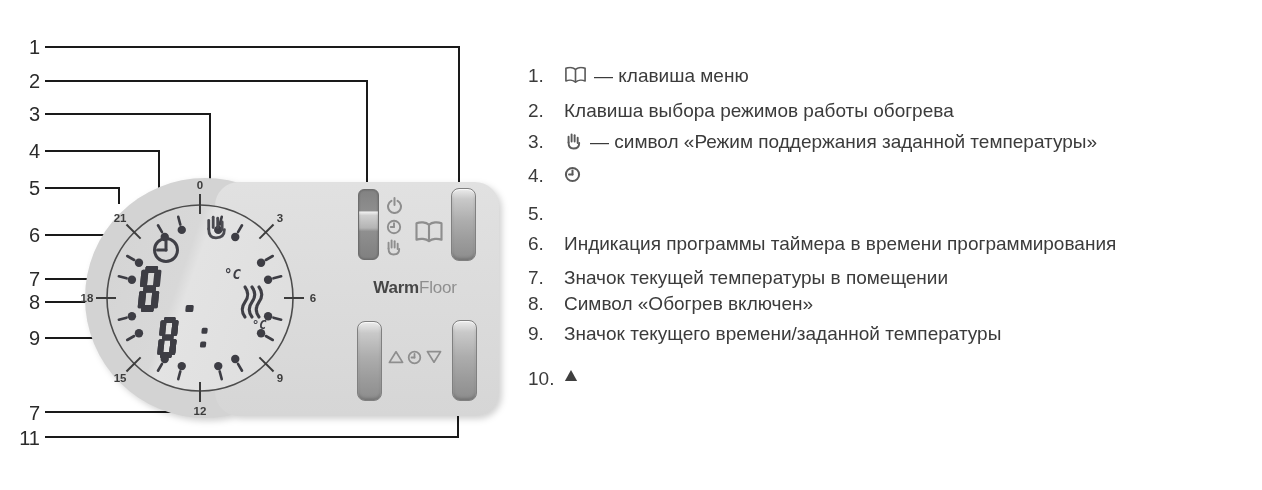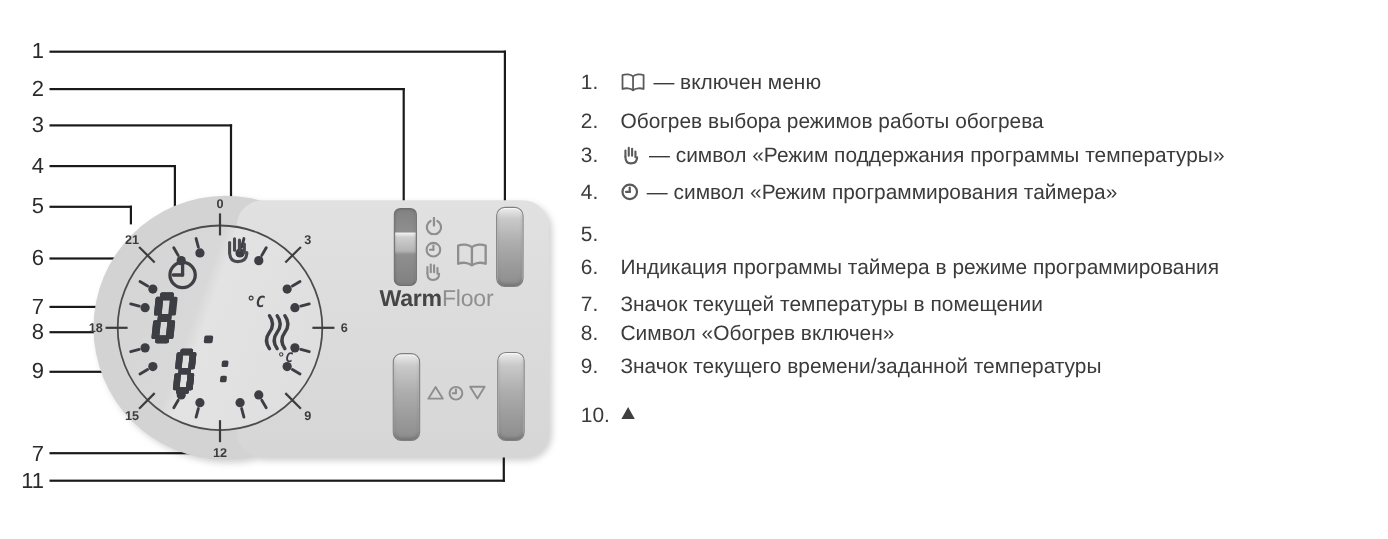--- a/index.html
+++ b/index.html
@@ -40,22 +40,22 @@
     box-shadow:inset 0 1px 1px rgba(255,255,255,0.75), inset 0 -2px 3px rgba(0,0,0,0.18);
   }
   #mode-slider {
     position:absolute; left:358px; top:189px; width:21px; height:71px;
     border-radius:6px; border:1px solid #6d6d6d;
     background:linear-gradient(180deg,#828282 0%,#8e8e8e 30%,#f0f0f0 32%,#cfcfcf 37%,#b4b4b4 55%,#8f8f8f 60%,#808080 100%);
     box-shadow:inset 0 0 2px rgba(0,0,0,0.3);
   }
   .dev-icon { position:absolute; color:#8e8e8e; line-height:0; }
   #brand {
-    position:absolute; left:345px; top:260px; width:140px; 
-    font-size:21px; letter-spacing:-0.2px; white-space:nowrap;
+    position:absolute; left:345px; top:278px; width:140px; text-align:center;
+    font-size:17px; letter-spacing:-0.2px; white-space:nowrap;
   }
   #brand .w { font-weight:700; color:#464646; }
   #brand .f { font-weight:400; color:#8f8f8f; }
   
   .leg-row { position:absolute; left:528px; display:flex; align-items:flex-start;
              font-size:19px; color:#3b3b3b; line-height:24px; white-space:nowrap; }
   .leg-num { width:36px; flex:0 0 36px; }
   .leg-icon { color:#5a5a5a; line-height:0; margin:2px 7px 0 0; flex:0 0 auto; }
   .hidden-defs { position:absolute; width:0; height:0; overflow:hidden; }
 </style>
@@ -294,48 +294,47 @@
         <use href="#sym-tri-down"></use>
       </svg></span>
   <div class="btn" style="left:452px;top:320px;width:25px;height:81px"></div>
 
   <div class="leg-row" style="top:64px">
     <span class="leg-num">1.</span>
     <span class="leg-icon">
       <svg width="23" height="18" viewBox="0 0 24 18">
           <use href="#sym-book"></use>
         </svg></span>
-    <span>— включен меню</span>
+    <span>— клавиша меню</span>
   </div>
   <div class="leg-row" style="top:99px">
     <span class="leg-num">2.</span>
-    <span>Обогрев выбора режимов работы обогрева</span>
+    <span>Клавиша выбора режимов работы обогрева</span>
   </div>
   <div class="leg-row" style="top:130px">
     <span class="leg-num">3.</span>
     <span class="leg-icon">
       <svg width="19" height="19" viewBox="0 0 20 20">
           <use href="#sym-hand"></use>
         </svg></span>
-    <span>— символ «Режим поддержания программы температуры»</span>
+    <span>— символ «Режим поддержания заданной температуры»</span>
   </div>
   <div class="leg-row" style="top:164px">
     <span class="leg-num">4.</span>
     <span class="leg-icon">
       <svg width="17" height="17" viewBox="0 0 16 16">
           <use href="#sym-clock"></use>
         </svg></span>
-    <span>— символ «Режим программирования таймера»</span>
   </div>
   <div class="leg-row" style="top:202px">
     <span class="leg-num">5.</span>
   </div>
   <div class="leg-row" style="top:232px">
     <span class="leg-num">6.</span>
-    <span>Индикация программы таймера в режиме программирования</span>
+    <span>Индикация программы таймера в времени программирования</span>
   </div>
   <div class="leg-row" style="top:266px">
     <span class="leg-num">7.</span>
     <span>Значок текущей температуры в помещении</span>
   </div>
   <div class="leg-row" style="top:292px">
     <span class="leg-num">8.</span>
     <span>Символ «Обогрев включен»</span>
   </div>
   <div class="leg-row" style="top:322px">

